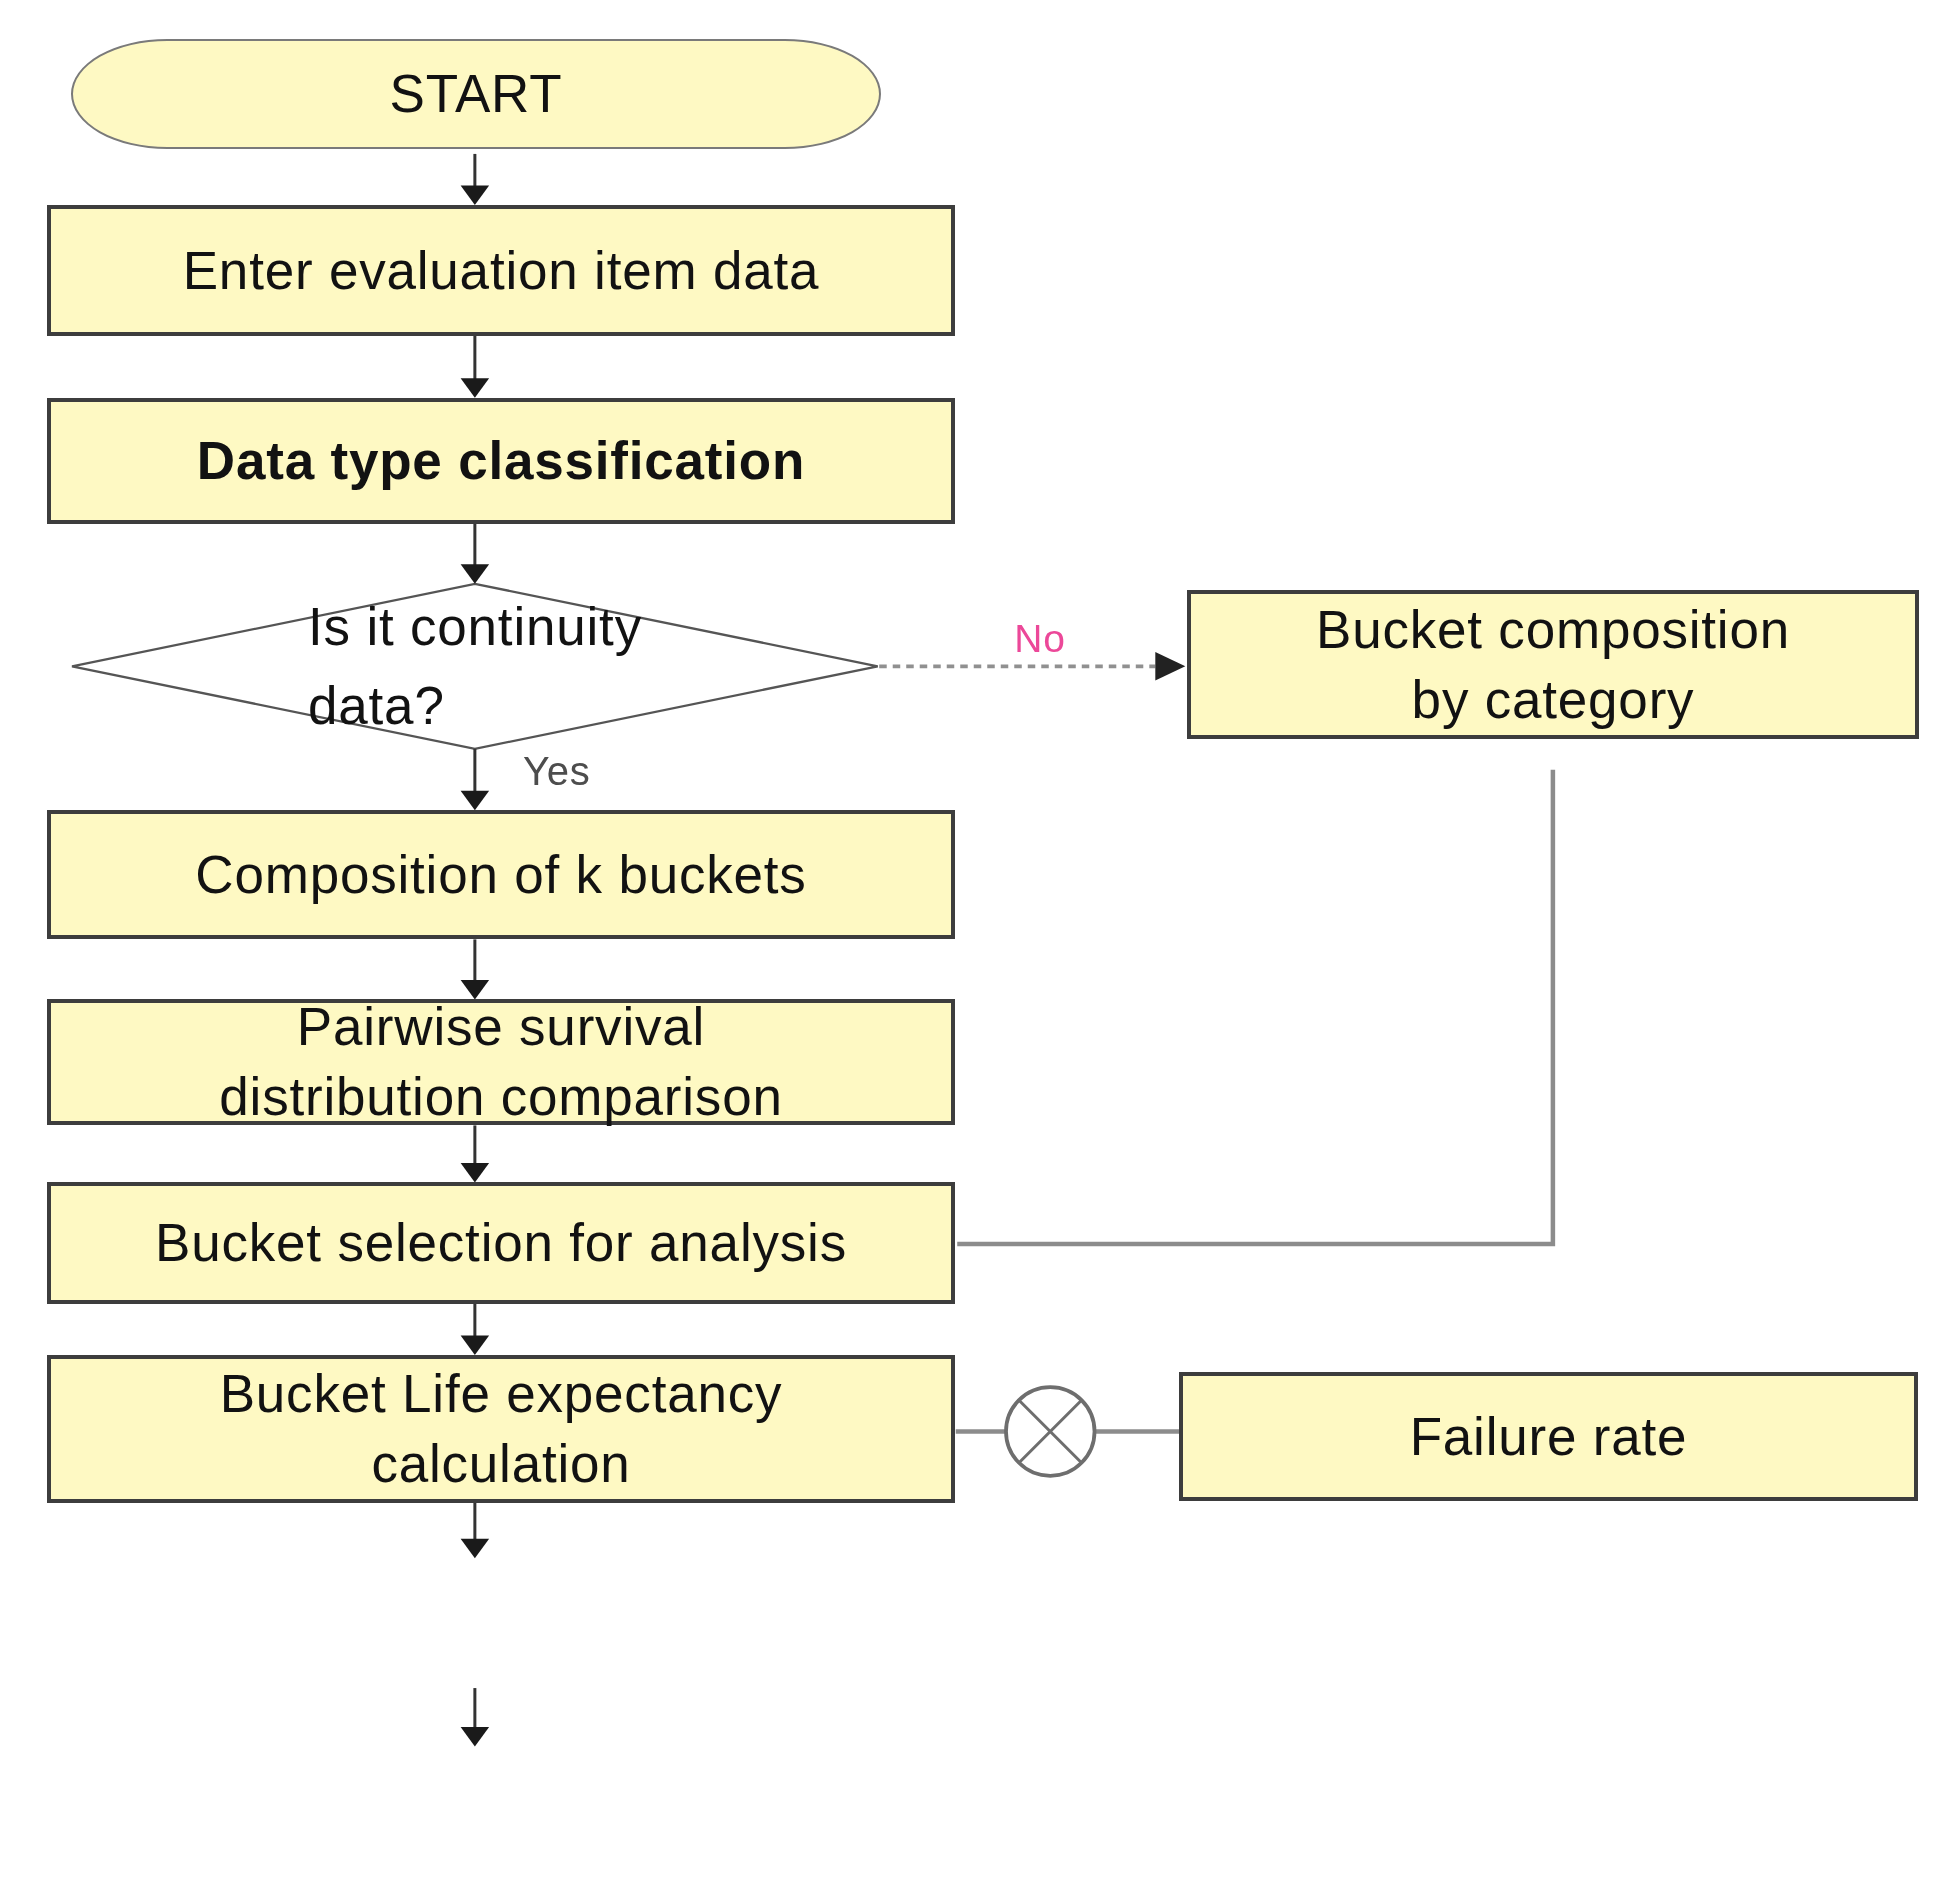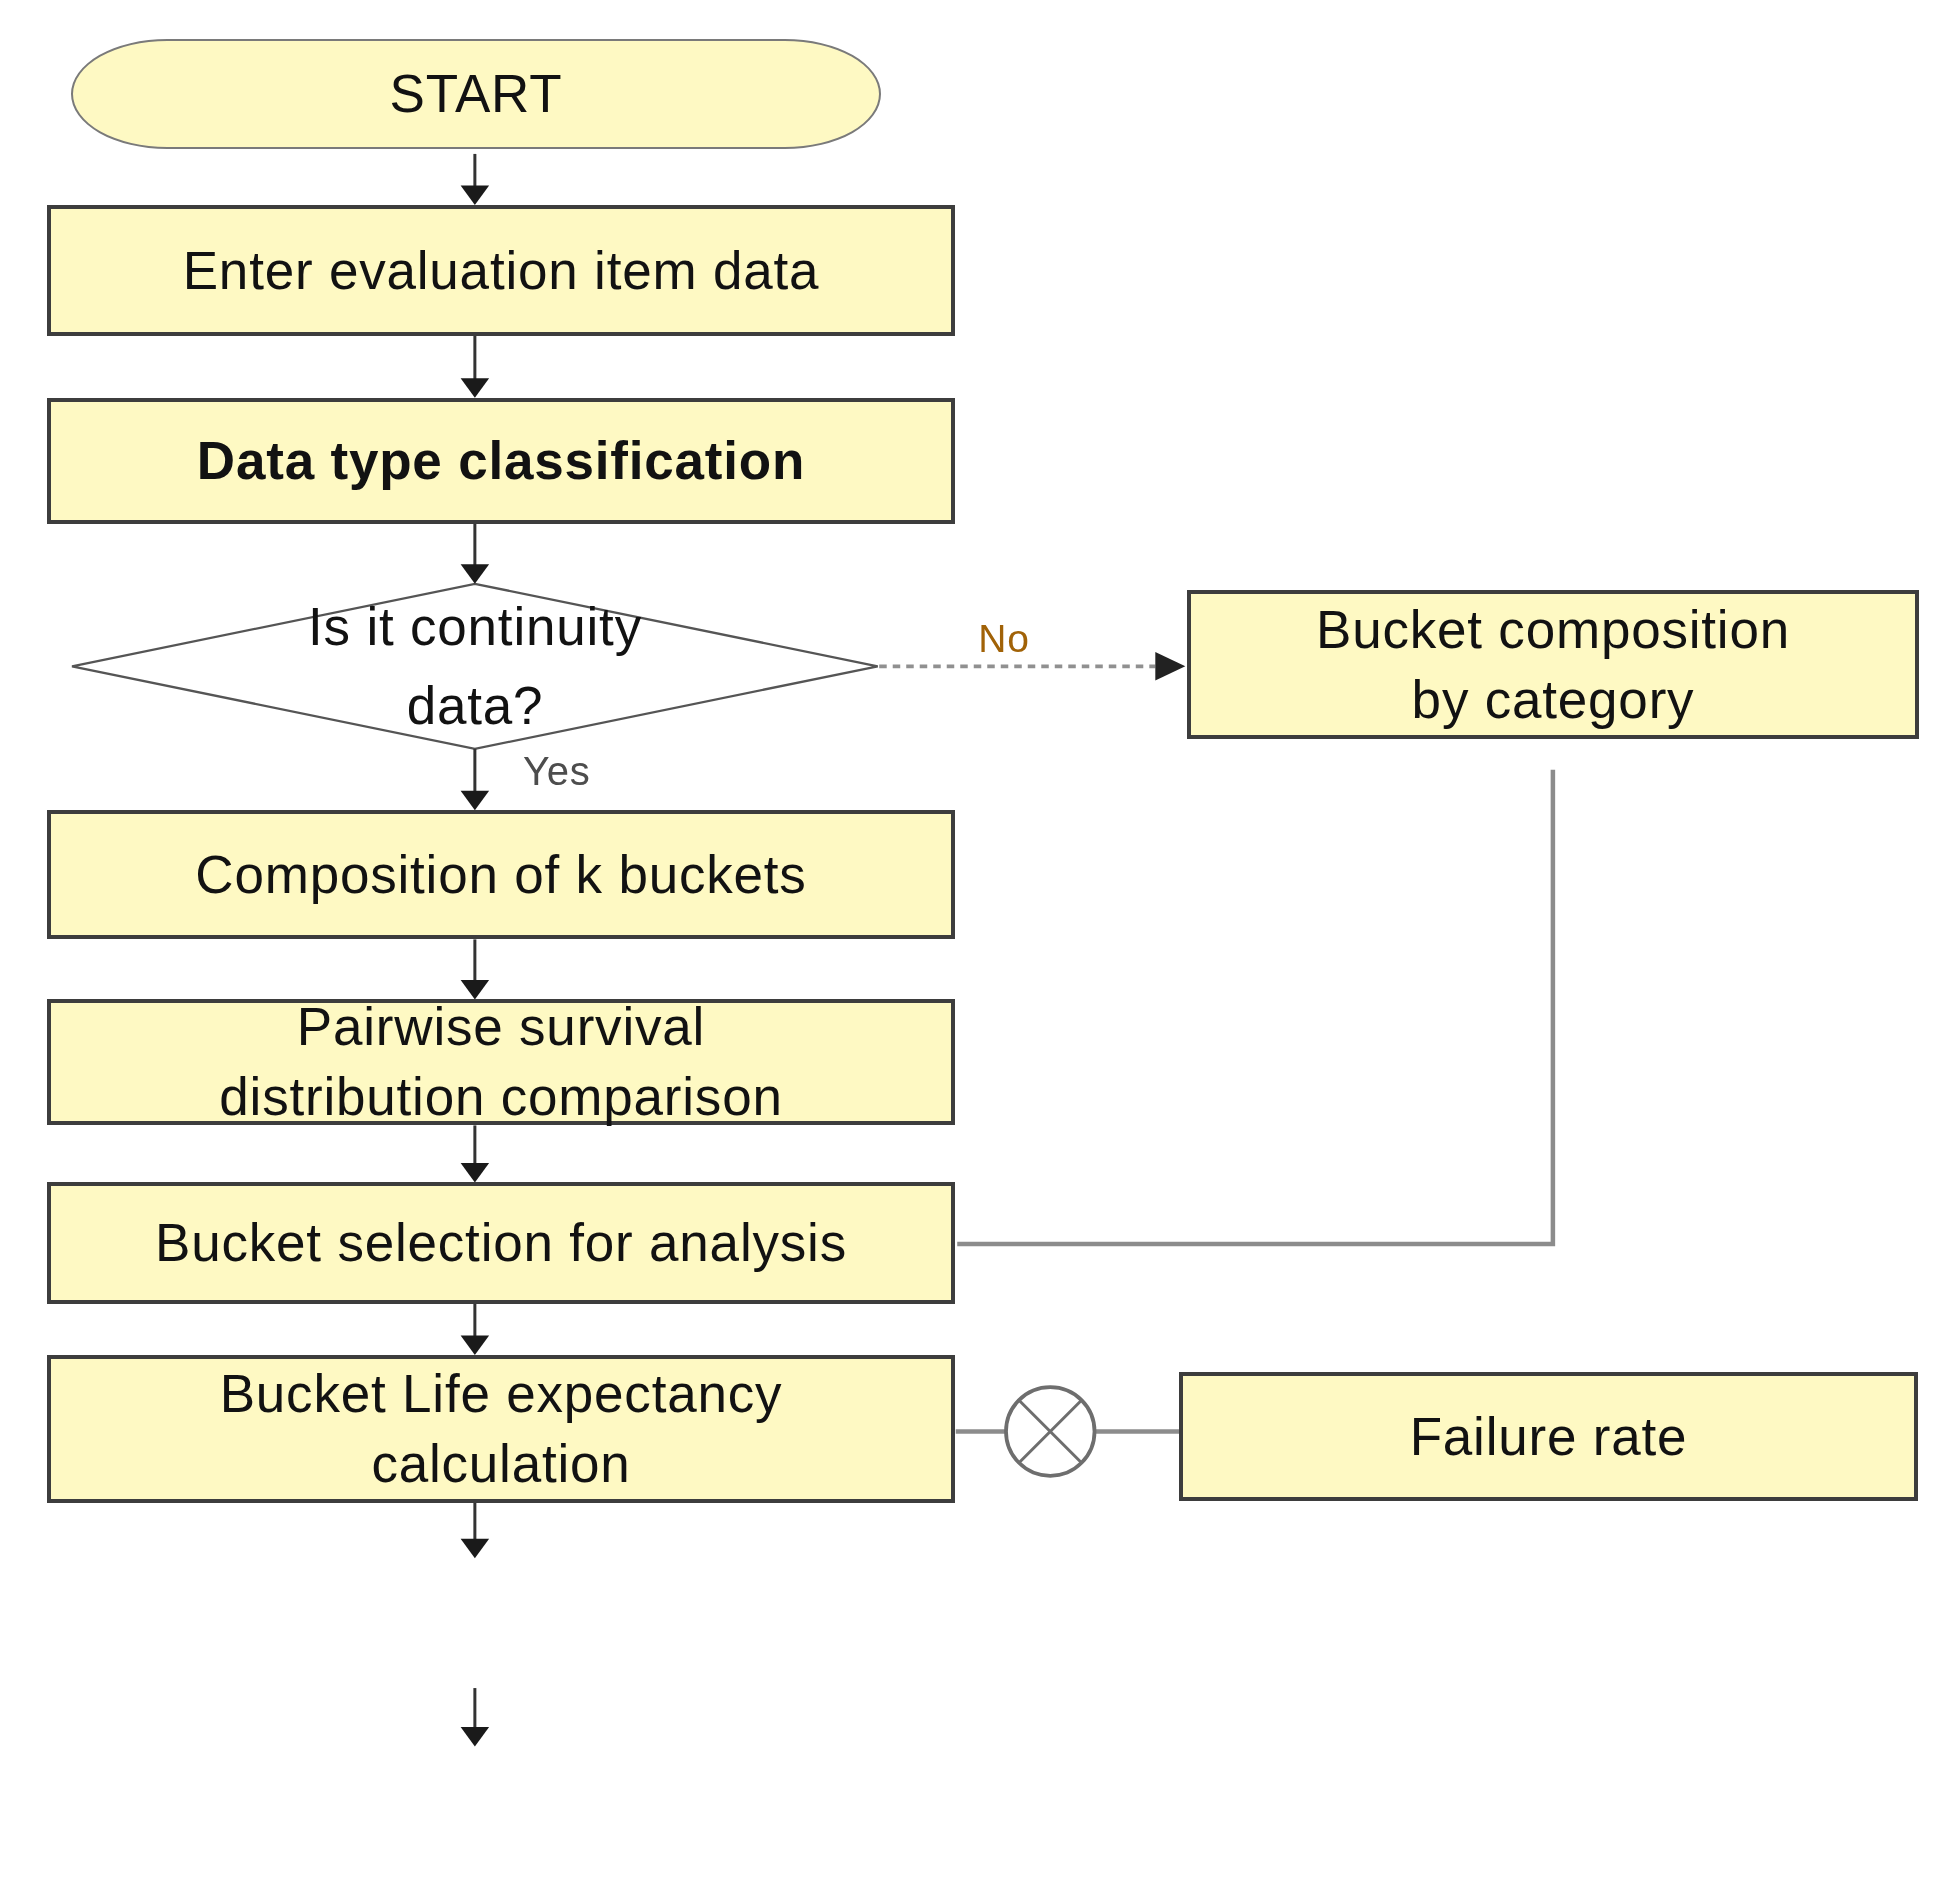--- a/index.html
+++ b/index.html
@@ -46,39 +46,39 @@
     line-height: 1.32;
     color: #121212;
     letter-spacing: 0.8px;
   }
   .diamond-label {
     position: absolute;
     z-index: 2;
     display: flex;
     align-items: center;
     justify-content: center;
-    text-align: center;
+    text-align: left;
     background: transparent;
   }
   .diamond-label .lbl {
     line-height: 1.48;
   }
   .edge-label {
     position: absolute;
     z-index: 3;
     font-size: 39px;
     color: #666666;
     letter-spacing: 0.8px;
   }
   #edge-label-no {
-    left: 944px;
+    left: 980px;
     top: 617px;
     width: 120px;
     text-align: center;
-    color: #a16207;
+    color: #ec4899;
   }
   #edge-label-yes {
     left: 523px;
     top: 749px;
     font-size: 40px;
     color: #4d4d4d;
   }
   
   #node-start  { left: 71px;  top: 39px;   width: 810px; height: 110px; }
   #node-enter  { left: 47px;  top: 205px;  width: 908px; height: 131px; }

